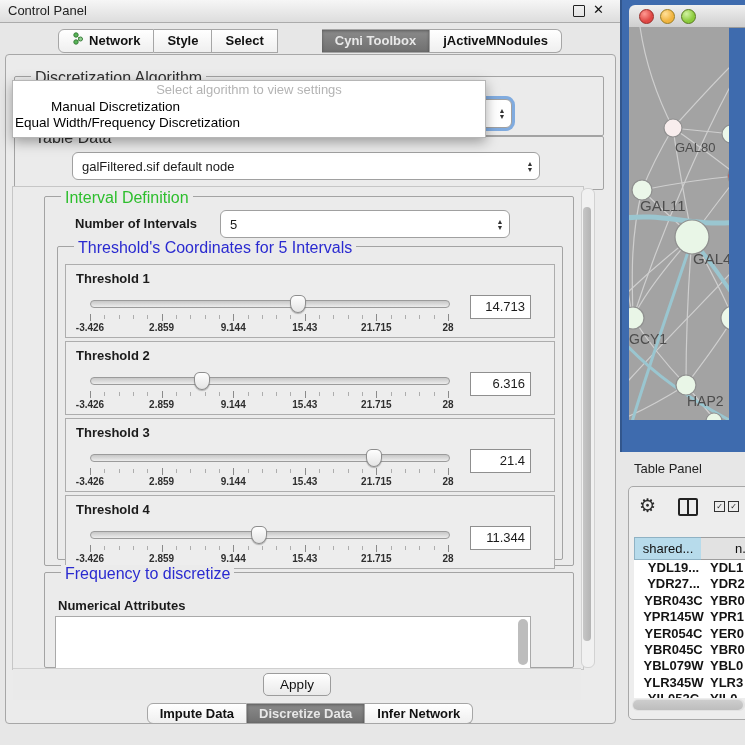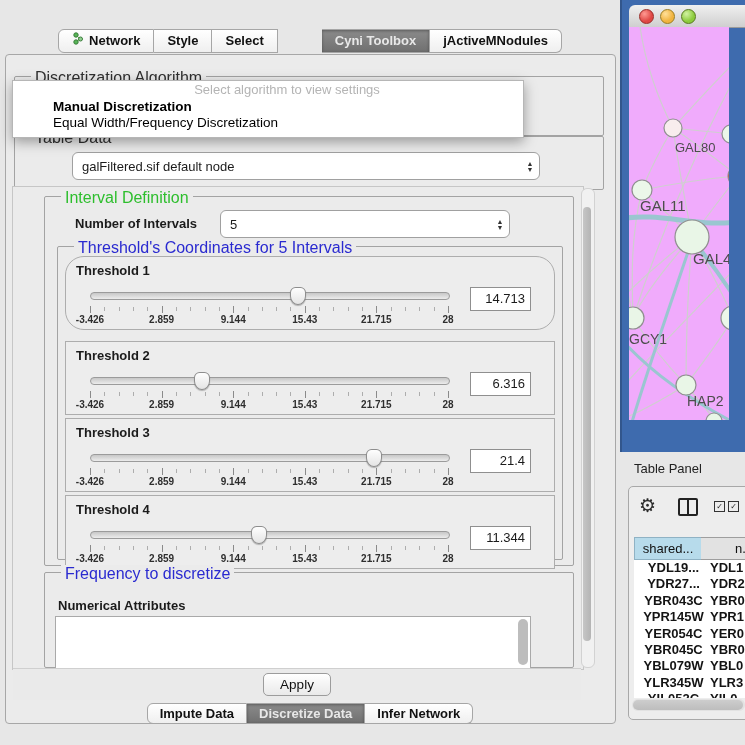--- a/index.html
+++ b/index.html
@@ -49,24 +49,24 @@
   .combo .val{padding-left:9px;flex:1;white-space:nowrap;overflow:hidden;}
   .arrows{width:18px;text-align:center;display:flex;flex-direction:column;align-items:center;line-height:5px;
     font-size:7px;color:#333;gap:1px;}
   #alg-combo{left:24px;top:99px;width:486px;height:27px;z-index:5;
     box-shadow:0 0 0 3px rgba(92,150,219,.75);}
   #td-combo{left:24px;top:152px;width:466px;height:26px;margin-left:48px;}
   #noi-spinner{left:220px;top:210px;width:288px;height:26px;}
 
   
   #popup{left:12px;top:80px;width:472px;height:56px;background:#ffffff;border:1px solid #b6b6b6;
-    box-shadow:0 4px 12px rgba(0,0,0,.35);z-index:10;padding-left:38px;}
+    box-shadow:0 4px 12px rgba(0,0,0,.35);z-index:10;}
   #popup-ph{height:18px;line-height:18px;text-align:center;color:#b4b4b4;font-size:13px;}
   .popup-item{height:16px;line-height:16px;font-size:13.5px;padding-left:2px;color:#000;white-space:nowrap;}
-  .popup-item.bold{font-weight:bold;}
+  .popup-item.bold{font-weight:normal;margin-left:36px;}
 
   
   #scroll-frame{left:12px;top:186px;width:570px;height:482px;border:1px solid #c6c6c6;background:#ebebeb;}
   #cp-vscroll{left:581px;top:188px;width:12px;height:478px;background:#f1f1f1;border:1px solid #d2d2d2;border-radius:6px;}
   #cp-vscroll .thumb{position:absolute;left:1px;top:18px;width:8px;height:434px;background:linear-gradient(90deg,#c6c6c6,#b4b4b4);border-radius:5px;}
 
   #noi-label{left:75px;top:211px;height:26px;line-height:26px;font-size:13px;font-weight:bold;}
 
   
   .thr-box{position:absolute;left:65px;width:488px;height:72px;background:#ededed;border:1px solid #adadad;}
@@ -96,21 +96,21 @@
     background:linear-gradient(#ffffff,#e9e9e9);border:1px solid #9c9c9c;border-radius:5px;}
 
   
   #net-frame{left:620px;top:0;width:125px;height:452px;background:#3e6bae;box-shadow:inset 2px 0 0 #32568c;}
   #net-titlebar{left:629px;top:5px;width:116px;height:22px;background:linear-gradient(#f0f0f0,#cfcfcf);
     border-bottom:1px solid #9a9a9a;border-radius:6px 0 0 0;}
   .light{position:absolute;top:4px;width:13px;height:13px;border-radius:50%;}
   #light-close{left:10px;background:radial-gradient(circle at 35% 30%,#ff9a92,#df4744 60%);border:1px solid #9a2b27;}
   #light-min{left:31px;background:radial-gradient(circle at 35% 30%,#ffe09a,#f0b33e 60%);border:1px solid #9a7d21;}
   #light-zoom{left:52px;background:radial-gradient(circle at 35% 30%,#d2f2a2,#8ccb3c 60%);border:1px solid #57791f;}
-  #net-canvas{left:629px;top:27px;width:100px;height:393px;background:#f0abfc;overflow:hidden;}
+  #net-canvas{left:629px;top:27px;width:100px;height:393px;background:#a3a3a3;overflow:hidden;}
 
   
   #tp-region{left:620px;top:452px;width:125px;height:293px;background:#e7e7e7;}
   #tp-title{left:634px;top:461px;font-size:13px;color:#222;}
   #tp-panel{left:628px;top:486px;width:120px;height:232px;background:#ededed;border:1px solid #a8a8a8;border-radius:5px 0 0 5px;}
   #gear-icon{left:639px;top:494px;font-size:19px;color:#2b2b2b;}
   #split-icon{left:678px;top:498px;width:16px;height:14px;border:2px solid #222;border-radius:2px;}
   #split-icon::after{content:'';position:absolute;left:7px;top:0;width:2px;height:14px;background:#222;}
   .cb{position:absolute;top:501px;width:9px;height:9px;border:1.4px solid #333;font-size:8px;line-height:9px;text-align:center;color:#222;}
   #cb1{left:714px;} #cb2{left:728px;}
@@ -123,20 +123,25 @@
   .tp-c1{width:67px;padding-left:6px;overflow:hidden;}
   .tp-c2{padding-left:3px;overflow:hidden;}
   #tp-hscroll{left:632px;top:699px;width:113px;height:12px;background:#e2e2e2;border-radius:6px;}
   #tp-hscroll .thumb{position:absolute;left:1px;top:1px;width:110px;height:10px;background:linear-gradient(#cdcdcd,#bdbdbd);border-radius:5px;}
 </style>
 </head>
 <body>
 
 <div id="root">
 
+  <div id="cp-titlebar" class="abs">
+    <span id="cp-title">Control Panel</span>
+    <span id="float-btn"></span>
+    <span id="close-btn">✕</span>
+  </div>
 
   <div id="top-tabs" class="abs">
       <div class="tab">
         <span><svg width="12" height="13" viewBox="0 0 12 13">
             <line x1="4" y1="3" x2="8" y2="7" stroke="#6aa84f" stroke-width="1"></line>
             <line x1="4" y1="10" x2="8" y2="7" stroke="#6aa84f" stroke-width="1"></line>
             <circle cx="4" cy="3" r="2.2" fill="#57b657" stroke="#3b7d3b"></circle>
             <circle cx="4" cy="10" r="2.2" fill="#57b657" stroke="#3b7d3b"></circle>
             <circle cx="8.5" cy="7" r="2" fill="#8fd08f" stroke="#3b7d3b"></circle>
           </svg></span>
@@ -206,21 +211,21 @@
         <span>▲</span>
         <span>▼</span>
       </span>
   </div>
 
   <div class="group abs" style="left:57px;top:246px;width:504px;height:312px;">
     <span class="gtitle blue">Threshold's Coordinates for 5 Intervals</span>
   </div>
 
   <div id="thresholds">
-      <div class="thr-box abs" style="top: 256px; border-radius: 19px;">
+      <div class="thr-box abs" style="top: 264px;">
         <div class="thr-label">Threshold 1</div>
         <div class="slider">
           <div class="track"></div>
           <div class="thumb-k" style="left: 57.7197%;"></div>
           <div class="tick major" style="left: 0%;"></div>
           <div class="tick minor" style="left: 4%;"></div>
           <div class="tick minor" style="left: 8%;"></div>
           <div class="tick minor" style="left: 12%;"></div>
           <div class="tick minor" style="left: 16%;"></div>
           <div class="tick major" style="left: 20%;"></div>

